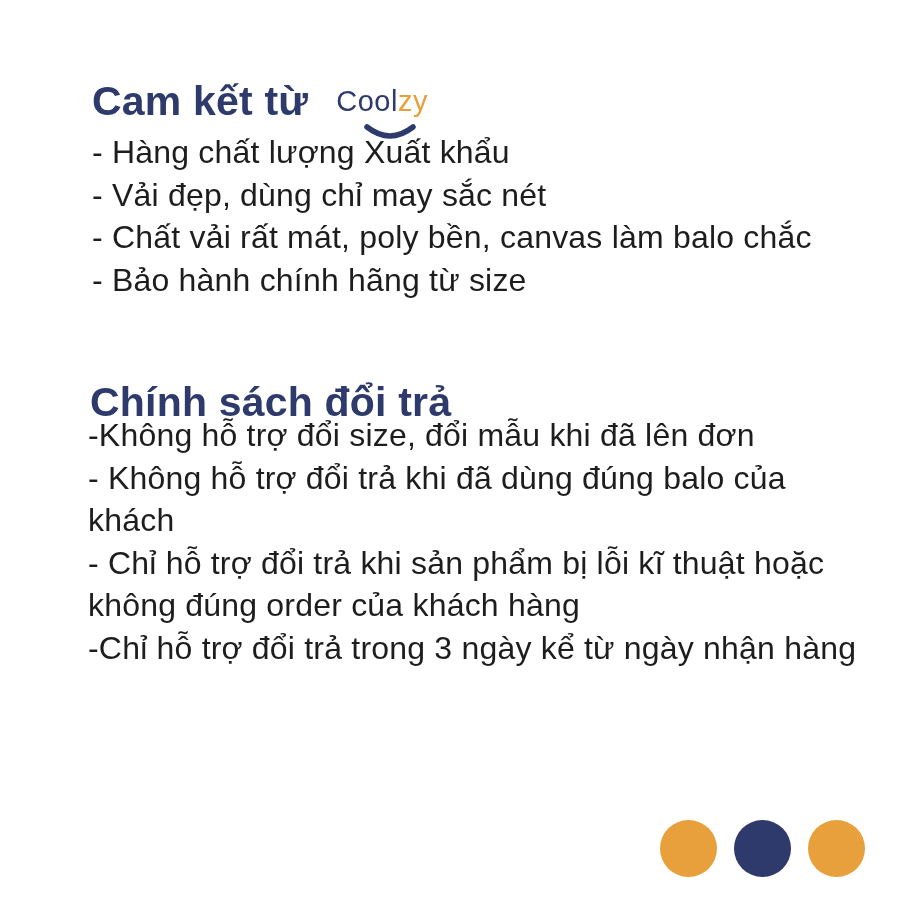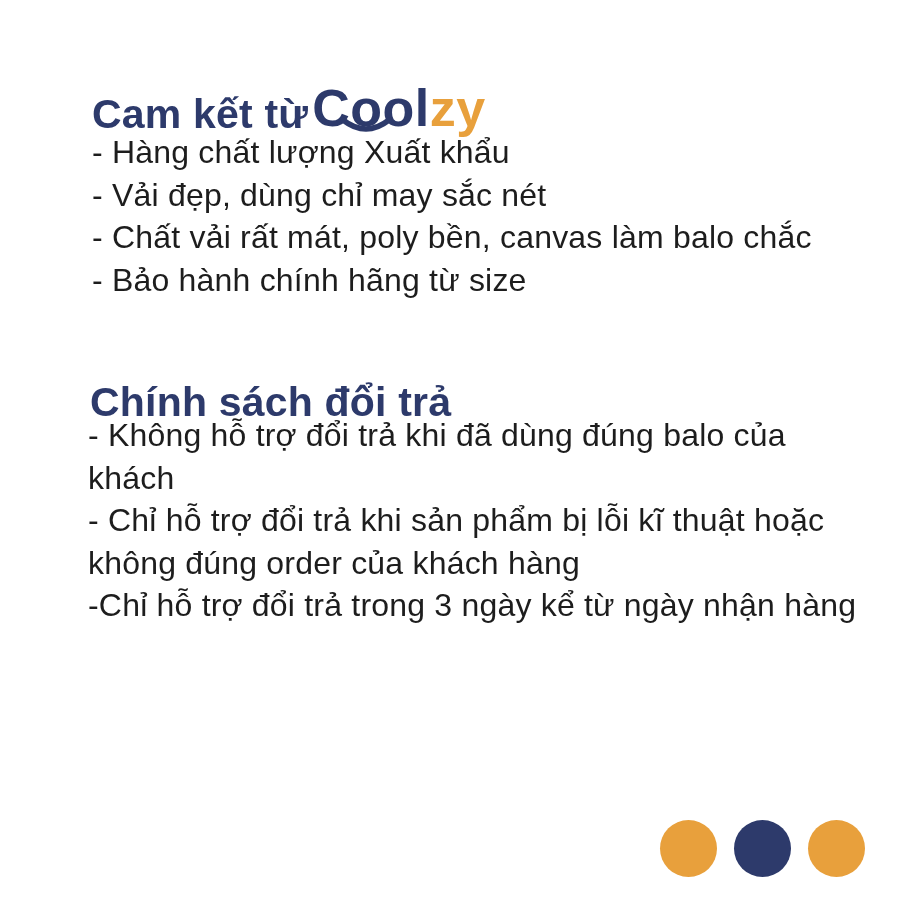--- a/index.html
+++ b/index.html
@@ -12,36 +12,36 @@
     width: 900px;
     height: 900px;
     background: #ffffff;
     overflow: hidden;
     font-family: "Liberation Sans", sans-serif;
   }
   .section-heading {
     position: absolute;
     margin: 0;
     display: flex;
-    align-items: flex-end;
-    gap: 4px;
+    align-items: center;
+    gap: 28px;
     font-size: 41px;
     font-weight: 700;
     color: #2d3a6b;
     letter-spacing: 0.2px;
     white-space: nowrap;
   }
   .heading-commit { left: 92px; top: 78px; }
   .heading-policy { left: 90px; top: 379px; }
 
   .logo {
     position: relative;
     display: inline-block;
-    font-size: 52px;
-    font-weight: 700;
+    font-size: 29px;
+    font-weight: 400;
     letter-spacing: 0.5px;
     white-space: nowrap;
   }
   .logo-cool { color: #2d3a6b; }
   .logo-zy { color: #e8a03c; }
   .logo-smile {
     position: absolute;
     left: 27px;
     top: 39px;
     width: 54px;
@@ -112,20 +112,21 @@
       <div class="list-item">- Vải đẹp, dùng chỉ may sắc nét</div>
       <div class="list-item">- Chất vải rất mát, poly bền, canvas làm balo chắc</div>
       <div class="list-item">- Bảo hành chính hãng từ size</div>
     </div>
 
   <h1 class="section-heading heading-policy">
     <span>Chính sách đổi trả</span>
   </h1>
 
   <div class="list list-policy">
+      <div class="list-item">-Không hỗ trợ đổi size, đổi mẫu khi đã lên đơn</div>
       <div class="list-item">- Không hỗ trợ đổi trả khi đã dùng đúng balo của khách</div>
       <div class="list-item">- Chỉ hỗ trợ đổi trả khi sản phẩm bị lỗi kĩ thuật hoặc
 không đúng order của khách hàng</div>
       <div class="list-item">-Chỉ hỗ trợ đổi trả trong 3 ngày kể từ ngày nhận hàng</div>
     </div>
 
   <div class="dots">
     <span class="dot" style="background: rgb(232, 160, 60);"></span>
     <span class="dot" style="background: rgb(45, 58, 107);"></span>
     <span class="dot" style="background: rgb(232, 160, 60);"></span>

